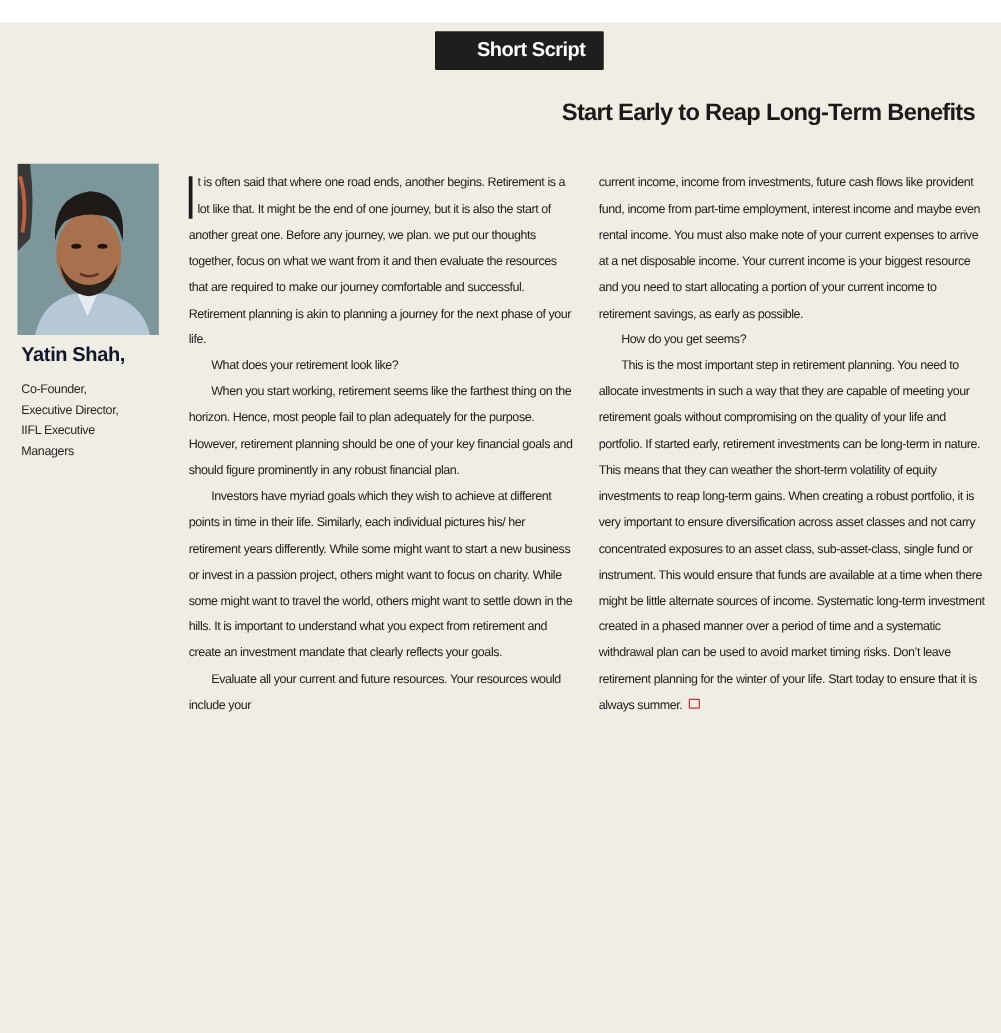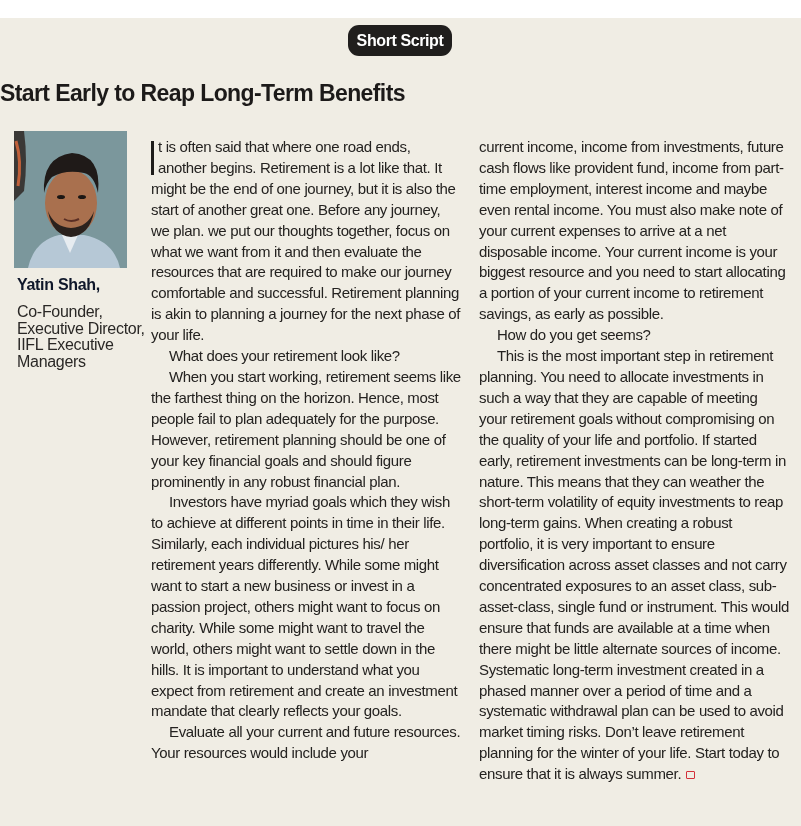--- a/index.html
+++ b/index.html
@@ -7,46 +7,47 @@
     width: 801px; height: 826px; position: relative; overflow: hidden;
     background: #ffffff;
     font-family: "Liberation Sans", sans-serif;
     color: #1e1c1a;
   }
   .page {
     position: absolute; left: 0; top: 18px; width: 801px; height: 808px;
     background: #f0ede4;
   }
   .kicker {
-    position: absolute; left: 348px; top: 7px; width: 104px; height: 31px;
-    background: #201e1d; color: #fff; border-radius: 11px;
+    position: absolute; left: 348px; top: 7px; width: 116px; height: 31px;
+    background: #201e1d; color: #fff; border-radius: 1px;
     font-family: "Liberation Sans", sans-serif; font-weight: bold;
     font-size: 16px; line-height: 31px; text-align: center;
     letter-spacing: -0.4px;
+    padding-left: 19px;
   }
   .headline {
-    position: absolute; left: 0; top: 62px; width: 780px; text-align: left;
-    font-size: 23px; font-weight: bold; letter-spacing: -0.6px;
+    position: absolute; left: 0; top: 62px; width: 780px; text-align: right;
+    font-size: 19px; font-weight: bold; letter-spacing: -0.6px;
     color: #1c1a19; margin: 0;
   }
   .photo {
     position: absolute; left: 14px; top: 113px; width: 113px; height: 137px;
     overflow: hidden; background: #7f9aa0;
   }
   .author-name {
     position: absolute; left: 17px; top: 258px;
     font-size: 16px; font-weight: bold; letter-spacing: -0.3px; color: #0f172a;
   }
   .author-title {
     position: absolute; left: 17px; top: 286px; width: 130px;
-    font-size: 16px; line-height: 16.6px; color: #2a2826; letter-spacing: -0.3px;
+    font-size: 10px; line-height: 16.6px; color: #2a2826; letter-spacing: -0.3px;
   }
   .col {
     position: absolute; top: 119px;
-    font-size: 15px; line-height: 20.9px; letter-spacing: -0.35px;
+    font-size: 10px; line-height: 20.9px; letter-spacing: -0.35px;
     color: #242220;
   }
   .col1 { left: 151px; width: 310px; }
   .col2 { left: 479px; width: 310px; }
   .col p { margin: 0; text-indent: 18px; }
   .col p.noindent { text-indent: 0; }
   .dropcap {
     display: inline-block; width: 3px; height: 34px; background: #1e1c1a;
     float: left; margin: 4px 4px 0 0;
   }

